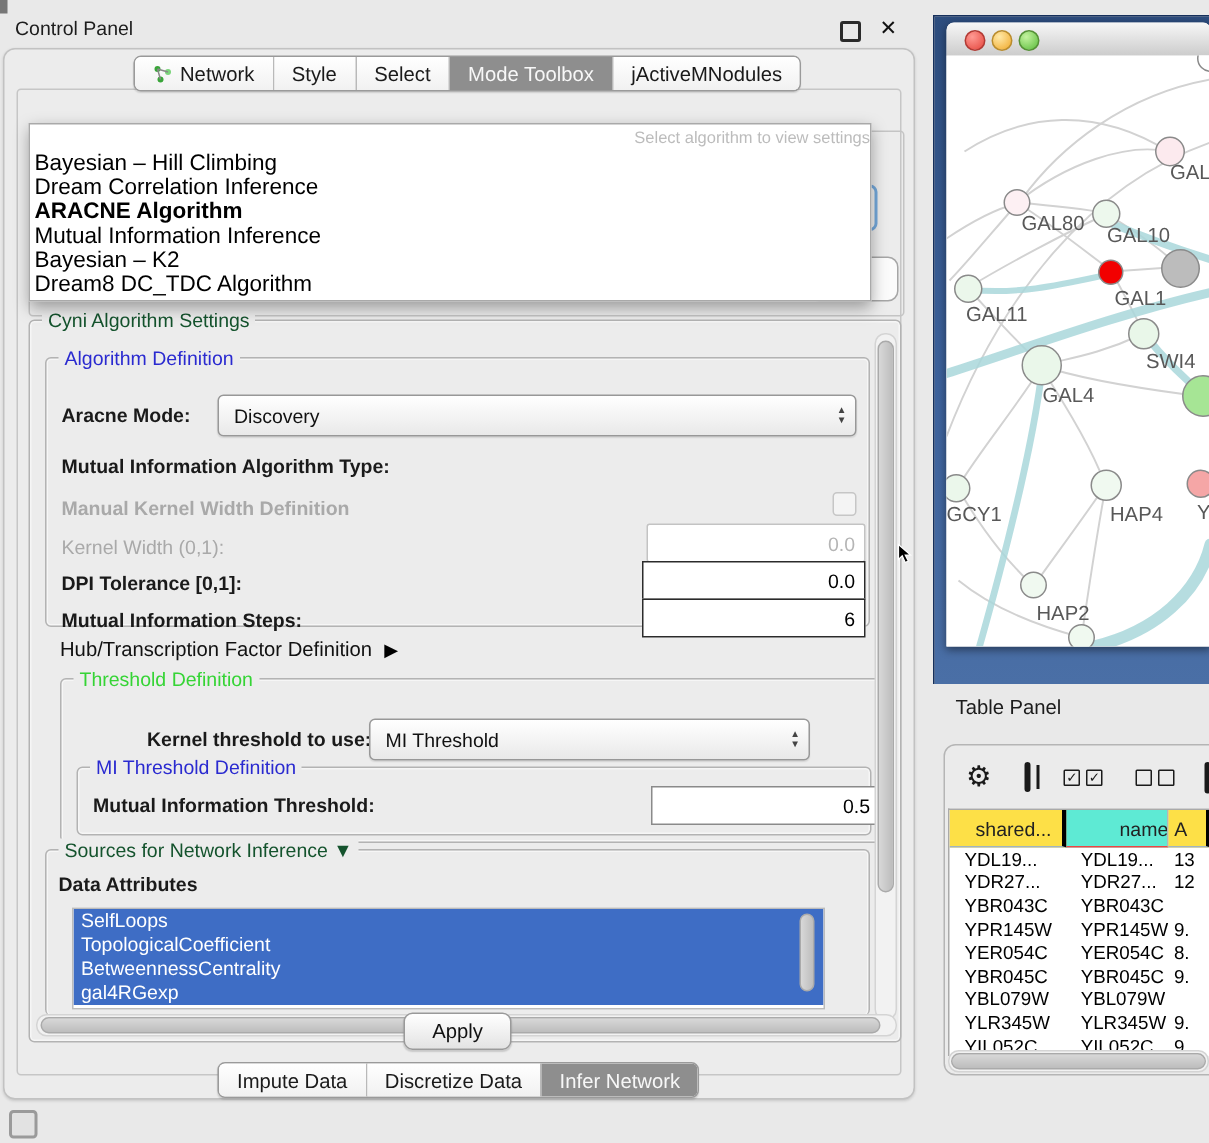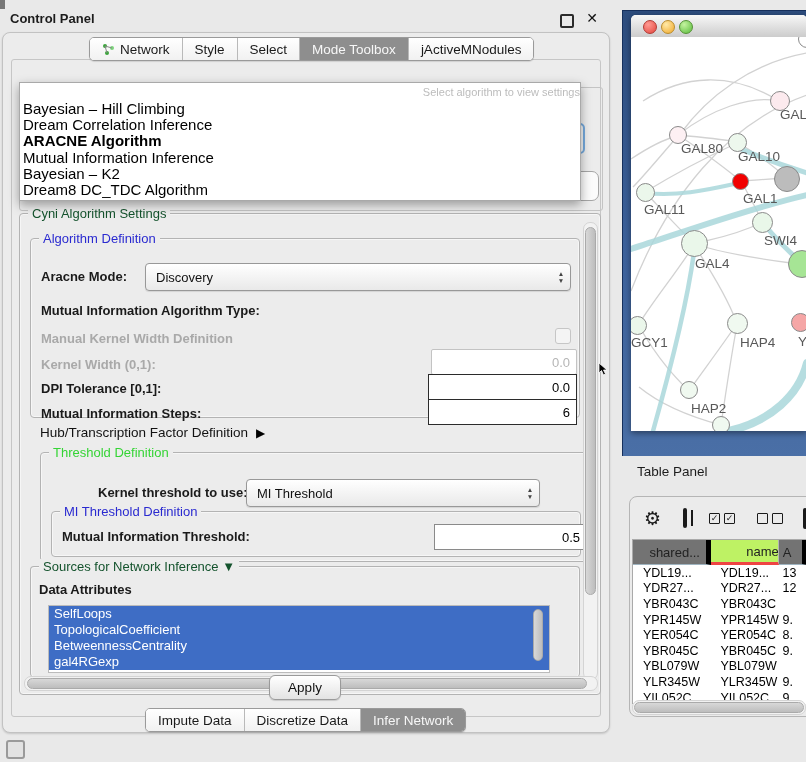--- a/index.html
+++ b/index.html
@@ -1,20 +1,20 @@
 <!DOCTYPE html>
 <html><head>
 <meta charset="utf-8">
 <style>
   html,body{margin:0;padding:0;background:#e9e9e9;font-family:"Liberation Sans","DejaVu Sans",sans-serif;}
   #root{position:relative;width:806px;height:762px;overflow:hidden;background:#e9e9e9;}
 
   
   .control-panel{position:absolute;left:2px;top:8px;width:608px;height:725px;}
-  .cp-title{position:absolute;left:8px;top:3px;font-size:13px;color:#1c1c1c;font-weight:bold;}
+  .cp-title{position:absolute;left:8px;top:3px;font-size:13px;color:#1c1c1c;}
   .cp-float{position:absolute;right:36px;top:6px;width:10px;height:10px;border:2px solid #2b2b2b;border-radius:2px;}
   .cp-close{position:absolute;right:12px;top:2px;font-size:14px;font-weight:bold;color:#111;}
   .cp-body{position:absolute;left:0;top:24px;right:0;bottom:0;background:#ececec;border:1px solid #c2c2c2;border-radius:8px;box-shadow:0 1px 2px rgba(0,0,0,.15);}
   .cp-inner{position:absolute;left:8px;top:26px;width:588px;height:656px;border:1px solid #c6c6c6;border-radius:3px;background:#ececec;}
 
   
   .seg-group{position:absolute;display:flex;height:22px;border:1px solid #9a9a9a;border-radius:5px;overflow:hidden;background:#fdfdfd;font-size:13.5px;color:#1a1a1a;box-shadow:0 1px 1px rgba(0,0,0,.12);}
   .seg{display:flex;align-items:center;padding:0 12px;border-right:1px solid #b9b9b9;background:linear-gradient(#ffffff,#f1f1f1);white-space:nowrap;}
   .seg:last-child{border-right:none;}
   .seg.sel{background:#8e8e8e;color:#f7f7f7;}
@@ -33,21 +33,21 @@
   .ghost-text{position:absolute;color:#555;opacity:.15;font-size:13px;white-space:nowrap;}
 
   
   .gbox{position:absolute;border:1px solid #b3b3b3;border-radius:4px;box-shadow:inset 0 0 0 1px rgba(255,255,255,.55);}
   .gleg{position:absolute;top:-8px;left:8px;background:#ececec;padding:0 4px;font-size:13px;color:#14532d;white-space:nowrap;}
   .gleg.blue{color:#2a2ad0;}
   .gleg.green{color:#35d435;}
 
   .flabel{position:absolute;font-size:13px;font-weight:bold;color:#1a1a1a;white-space:nowrap;}
   .flabel.dim{color:#a9a9a9;}
-  .flabel.reg{font-weight:bold;}
+  .flabel.reg{font-weight:normal;}
 
   .combo{position:absolute;height:26px;border:1px solid #989898;border-radius:4px;background:linear-gradient(#ffffff,#e9e9e9);box-shadow:0 1px 1px rgba(0,0,0,.1);display:flex;align-items:center;}
   .combo .cval{flex:1;font-size:13px;color:#111;padding-left:10px;white-space:nowrap;overflow:hidden;}
   .combo .spin{width:18px;text-align:center;font-size:6.5px;line-height:7px;color:#444;}
 
   .tfield{position:absolute;background:#fff;border:1px solid #2b2b2b;font-size:13px;color:#000;text-align:right;padding-right:6px;display:flex;align-items:center;justify-content:flex-end;}
   .tfield.dim{border:1px solid #c3c3c3;color:#b5b5b5;border-radius:2px;}
 
   .chk{position:absolute;width:14px;height:14px;border:1px solid #c6c6c6;border-radius:3px;background:#f4f4f4;}
 
@@ -84,22 +84,22 @@
   .tp-outer{position:absolute;left:629px;top:496px;width:177px;height:219px;background:#ebebeb;border:1px solid #b5b5b5;border-radius:8px 0 0 8px;overflow:hidden;}
   .tp-toolbar{position:absolute;left:0;top:0;right:0;height:42px;display:flex;align-items:center;}
   .gear{font-size:19px;color:#1a1a1a;margin-left:14px;}
   .colicon{width:16px;height:16px;border:2px solid #1a1a1a;border-radius:2px;margin-left:22px;position:relative;}
   .colicon::after{content:"";position:absolute;left:6px;top:0;bottom:0;width:2px;background:#1a1a1a;}
   .cbx{width:9px;height:9px;border:1.5px solid #1a1a1a;border-radius:1px;font-size:9px;line-height:8px;color:#1a1a1a;text-align:center;}
   .cb-grp{display:flex;gap:4px;margin-left:22px;}
   .docicon{width:14px;height:17px;border:2px solid #1a1a1a;border-radius:2px;margin-left:20px;background:#fff;}
   .tp-table{position:absolute;left:2px;top:42px;right:0;bottom:12px;background:#fff;border-top:1px solid #aaa;border-left:1px solid #aaa;overflow:hidden;}
   .tp-hrow{display:flex;height:25px;font-size:13px;color:#222;}
-  .tp-hcell{border-right:5px solid #000000;border-bottom:1px solid #9fb4c0;display:flex;align-items:center;justify-content:center;background:#737373;overflow:hidden;white-space:nowrap;}
-  .tp-hcell.gray{background:#bef264;border-right:1px solid #b5b5b5;border-bottom:3px solid #ef4444;padding-left:36px;}
+  .tp-hcell{border-right:3px solid #000000;border-bottom:1px solid #9fb4c0;display:flex;align-items:center;justify-content:center;background:#fde047;overflow:hidden;white-space:nowrap;}
+  .tp-hcell.gray{background:#5eead4;border-right:1px solid #b5b5b5;border-bottom:1px solid #ef4444;padding-left:36px;}
   .tp-rows{font-size:12.5px;color:#000;}
   .tp-row{display:flex;height:15.6px;align-items:center;}
   .tp-c{overflow:hidden;white-space:nowrap;}
   .c0{width:84px;padding-left:10px;box-sizing:border-box;}
   .c1{width:70px;padding-left:8px;box-sizing:border-box;}
   .c2{width:30px;padding-left:4px;box-sizing:border-box;}
 
   .cursor-svg{position:absolute;left:598px;top:362px;}
   .corner-mark{position:absolute;left:0;top:0;width:5px;height:9px;background:#777;}
 </style>

